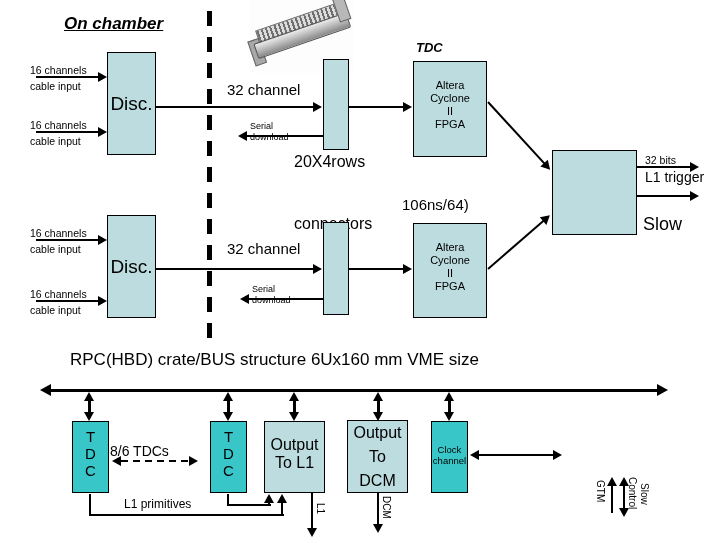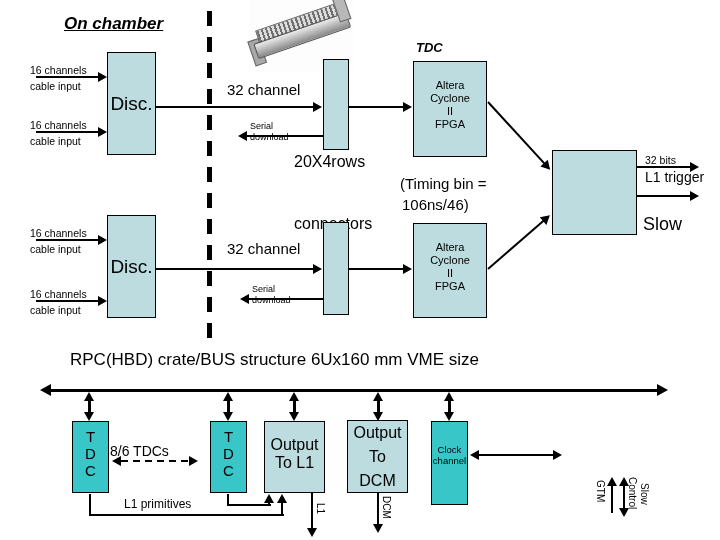--- a/index.html
+++ b/index.html
@@ -90,22 +90,21 @@
 
   <div class="box" style="left:413px; top:61px; width:74px; height:96px; font-size:11px; line-height:13px; padding-top:17px;">
     <div>Altera</div>
     <div>Cyclone</div>
     <div>II</div>
     <div>FPGA</div>
   </div>
 
   <div class="lbl" style="left:294px; top:152px; font-size:16px;">20X4rows</div>
   <div class="lbl" style="left:294px; top:174px; font-size:16px;margin-top:40px;">connectors</div>
-  <div class="lbl" style="left:400px; top:175px; font-size:15px;">(Timing bin =</div>
-  <div class="lbl" style="left:402px; top:196px; font-size:15px;">106ns/46)</div>
+  <div class="lbl" style="left:402px; top:196px; font-size:15px;">106ns/64)</div>
 
   <div class="lbl ctr" style="left:30px; top:227px; width:78px; font-size:10.5px;">16 channels</div>
   <div class="lbl ctr" style="left:30px; top:243px; width:78px; font-size:10.5px;">cable input</div>
   <div class="hline" style="left:36px; top:239px; width:64px;"></div>
   <div class="ah r" style="left:98px; top:235px;"></div>
 
   <div class="lbl ctr" style="left:30px; top:288px; width:78px; font-size:10.5px;">16 channels</div>
   <div class="lbl ctr" style="left:30px; top:304px; width:78px; font-size:10.5px;">cable input</div>
   <div class="hline" style="left:36px; top:300px; width:64px;"></div>
   <div class="ah r" style="left:98px; top:296px;"></div>
@@ -193,21 +192,21 @@
     <div>Output</div>
     <div>To L1</div>
   </div>
 
   <div class="box" style="left:347px; top:420px; width:61px; height:73px; font-size:16px; line-height:24px;">
     <div>Output</div>
     <div>To</div>
     <div>DCM</div>
   </div>
 
-  <div class="box teal" style="left:431px; top:421px; width:37px; height:84px; font-size:9.5px; line-height:11px; padding-top:22px;">
+  <div class="box teal" style="left:431px; top:421px; width:37px; height:72px; font-size:9.5px; line-height:11px; padding-top:22px;">
     <div>Clock</div>
     <div>channel</div>
   </div>
 
   <div class="hline" style="left:477px; top:454px; width:78px;"></div>
   <div class="ah l" style="left:470px; top:450px;"></div>
   <div class="ah r" style="left:553px; top:450px;"></div>
 
 
   <div class="lbl" style="left:124px; top:497px; font-size:12px;">L1 primitives</div>

